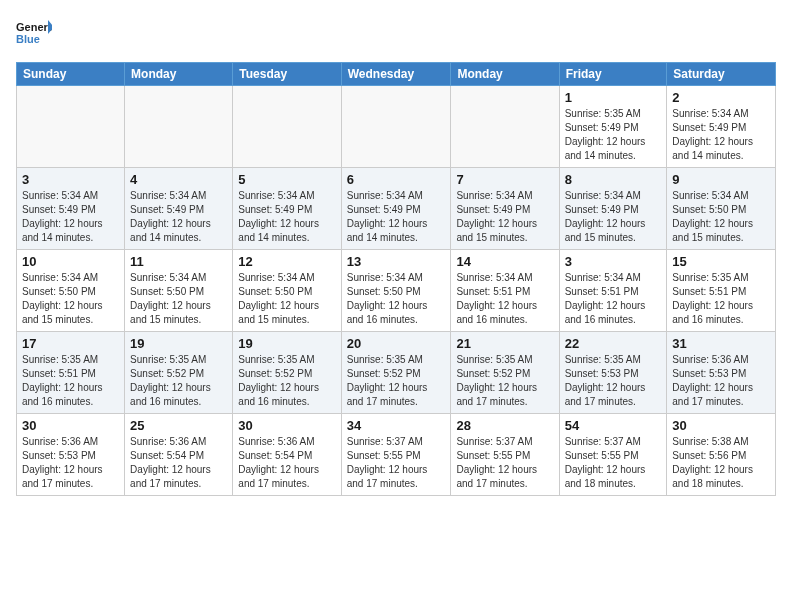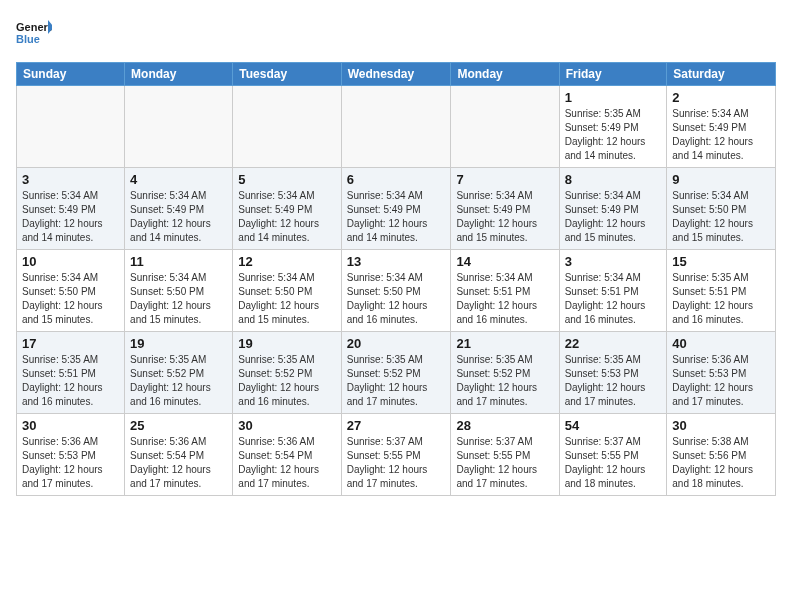--- a/index.html
+++ b/index.html
@@ -199,39 +199,39 @@
         </td>
         <td>
           <span class="day-num">21</span>
           <div class="day-info">Sunrise: 5:35 AM<br>Sunset: 5:52 PM<br>Daylight: 12 hours and 17 minutes.</div>
         </td>
         <td>
           <span class="day-num">22</span>
           <div class="day-info">Sunrise: 5:35 AM<br>Sunset: 5:53 PM<br>Daylight: 12 hours and 17 minutes.</div>
         </td>
         <td>
-          <span class="day-num">40</span>
+          <span class="day-num">31</span>
           <div class="day-info">Sunrise: 5:36 AM<br>Sunset: 5:53 PM<br>Daylight: 12 hours and 17 minutes.</div>
         </td>
       </tr>
       <tr>
         <td>
           <span class="day-num">30</span>
           <div class="day-info">Sunrise: 5:36 AM<br>Sunset: 5:53 PM<br>Daylight: 12 hours and 17 minutes.</div>
         </td>
         <td>
           <span class="day-num">25</span>
           <div class="day-info">Sunrise: 5:36 AM<br>Sunset: 5:54 PM<br>Daylight: 12 hours and 17 minutes.</div>
         </td>
         <td>
           <span class="day-num">30</span>
           <div class="day-info">Sunrise: 5:36 AM<br>Sunset: 5:54 PM<br>Daylight: 12 hours and 17 minutes.</div>
         </td>
         <td>
-          <span class="day-num">27</span>
+          <span class="day-num">34</span>
           <div class="day-info">Sunrise: 5:37 AM<br>Sunset: 5:55 PM<br>Daylight: 12 hours and 17 minutes.</div>
         </td>
         <td>
           <span class="day-num">28</span>
           <div class="day-info">Sunrise: 5:37 AM<br>Sunset: 5:55 PM<br>Daylight: 12 hours and 17 minutes.</div>
         </td>
         <td>
           <span class="day-num">54</span>
           <div class="day-info">Sunrise: 5:37 AM<br>Sunset: 5:55 PM<br>Daylight: 12 hours and 18 minutes.</div>
         </td>

